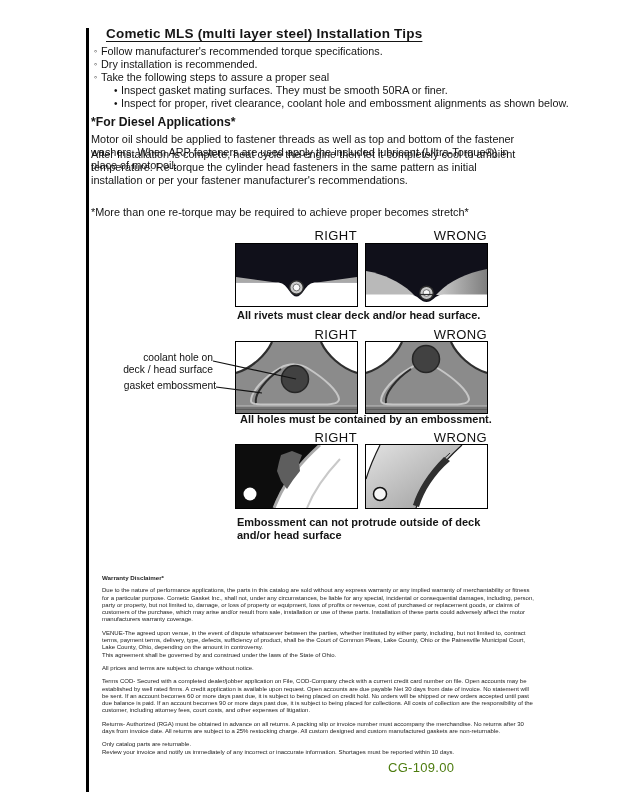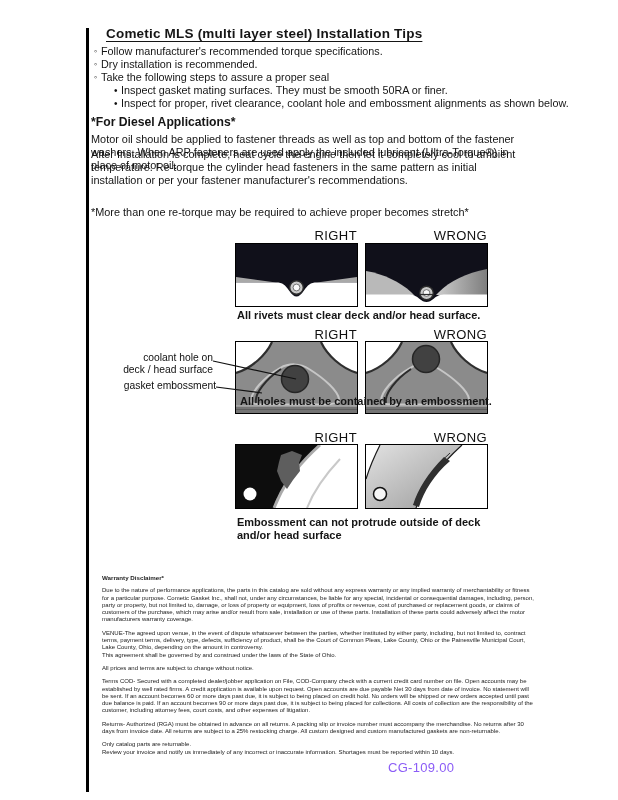--- a/index.html
+++ b/index.html
@@ -20,21 +20,21 @@
   .panel svg{display:block;width:121px;}
   .caption{position:absolute;font-size:11px;font-weight:700;line-height:13px;white-space:pre-line;}
   .fig-label{position:absolute;font-size:10.3px;line-height:11.6px;text-align:right;
              white-space:pre-line;color:#101010;}
   .leader{position:absolute;left:115px;top:340px;pointer-events:none;z-index:5;}
   .fineprint{position:absolute;left:102px;top:574px;width:432px;font-size:6px;
              line-height:7.3px;color:#222;}
   .fineprint .fp-h{font-weight:700;margin:0 0 6px 0;font-size:6.2px;}
   .fineprint p{margin:0 0 6px 0;}
   .fineprint p.tight{margin:0;}
-  .pagenum{position:absolute;left:388px;top:760px;font-size:13px;color:#8b5cf6;letter-spacing:0.3px;}
+  .pagenum{position:absolute;left:388px;top:760px;font-size:13px;color:#4d7c0f;letter-spacing:0.3px;}
 </style>
 </head>
 <body>
 
 <div class="vrule"></div>
 
 <div class="title">Cometic MLS (multi layer steel) Installation Tips</div>
 
 <div class="bullet-row" style="top:45px;"><span class="marker">◦</span><span>Follow manufacturer's recommended torque specifications.</span></div>
 <div class="bullet-row" style="top:58px;"><span class="marker">◦</span><span>Dry installation is recommended.</span></div>
@@ -115,21 +115,21 @@
     <line x1="0" x2="121" y1="64" y2="64" stroke="#bfbfbf" stroke-width="1"></line>
     <line x1="0" x2="121" y1="67.5" y2="67.5" stroke="#5c5c5c" stroke-width="1"></line>
   </svg>
 </div>
 
 <svg class="leader" width="190" height="62">
   <line x1="98" y1="21" x2="181" y2="39" stroke="#111" stroke-width="1.2"></line>
   <line x1="101" y1="47" x2="147" y2="53" stroke="#111" stroke-width="1.2"></line>
 </svg>
 
-<div class="caption" style="left:240px;top:395px;">All holes must be contained by an embossment.</div>
+<div class="caption" style="left:240px;top:413px;">All holes must be contained by an embossment.</div>
 
 <div class="fig-head" style="left:236px;top:430px;">RIGHT</div>
 <div class="fig-head" style="left:366px;top:430px;">WRONG</div>
 
 <div class="panel" style="left:236px;top:445px;">
   <svg viewBox="0 0 121 63">
     <rect width="121" height="63" fill="#ffffff"></rect>
     <path d="M0,0 L84,0 C64,18 50,36 42,54 C40,58 39,61 38,63 L0,63 Z" fill="#0d0d0d"></path>
     <path d="M84,0 C64,18 50,36 42,54 C40,58 39,61 38,63" stroke="#aaaaaa" stroke-width="3" fill="none"></path>
     <path d="M104,14 C89,30 78,45 71,63" stroke="#c9c9c9" stroke-width="2" fill="none"></path>

